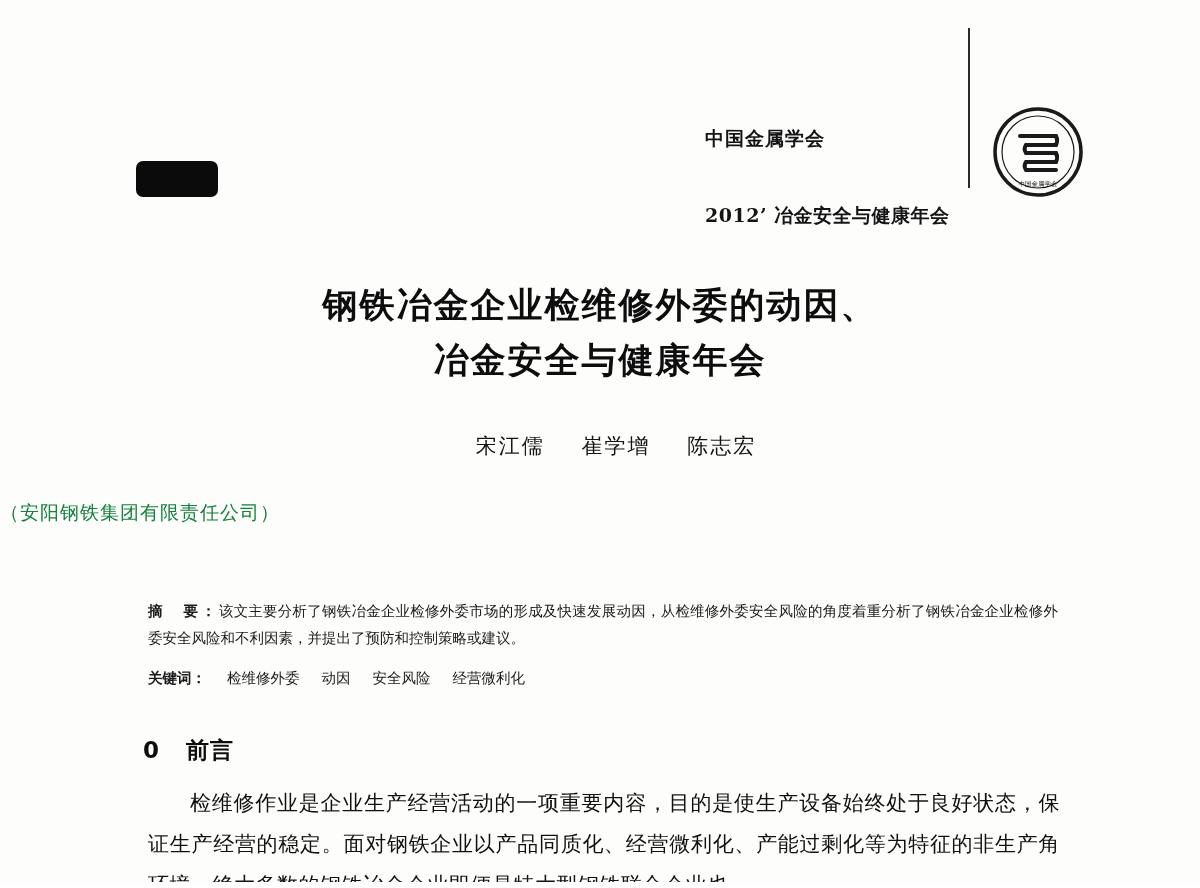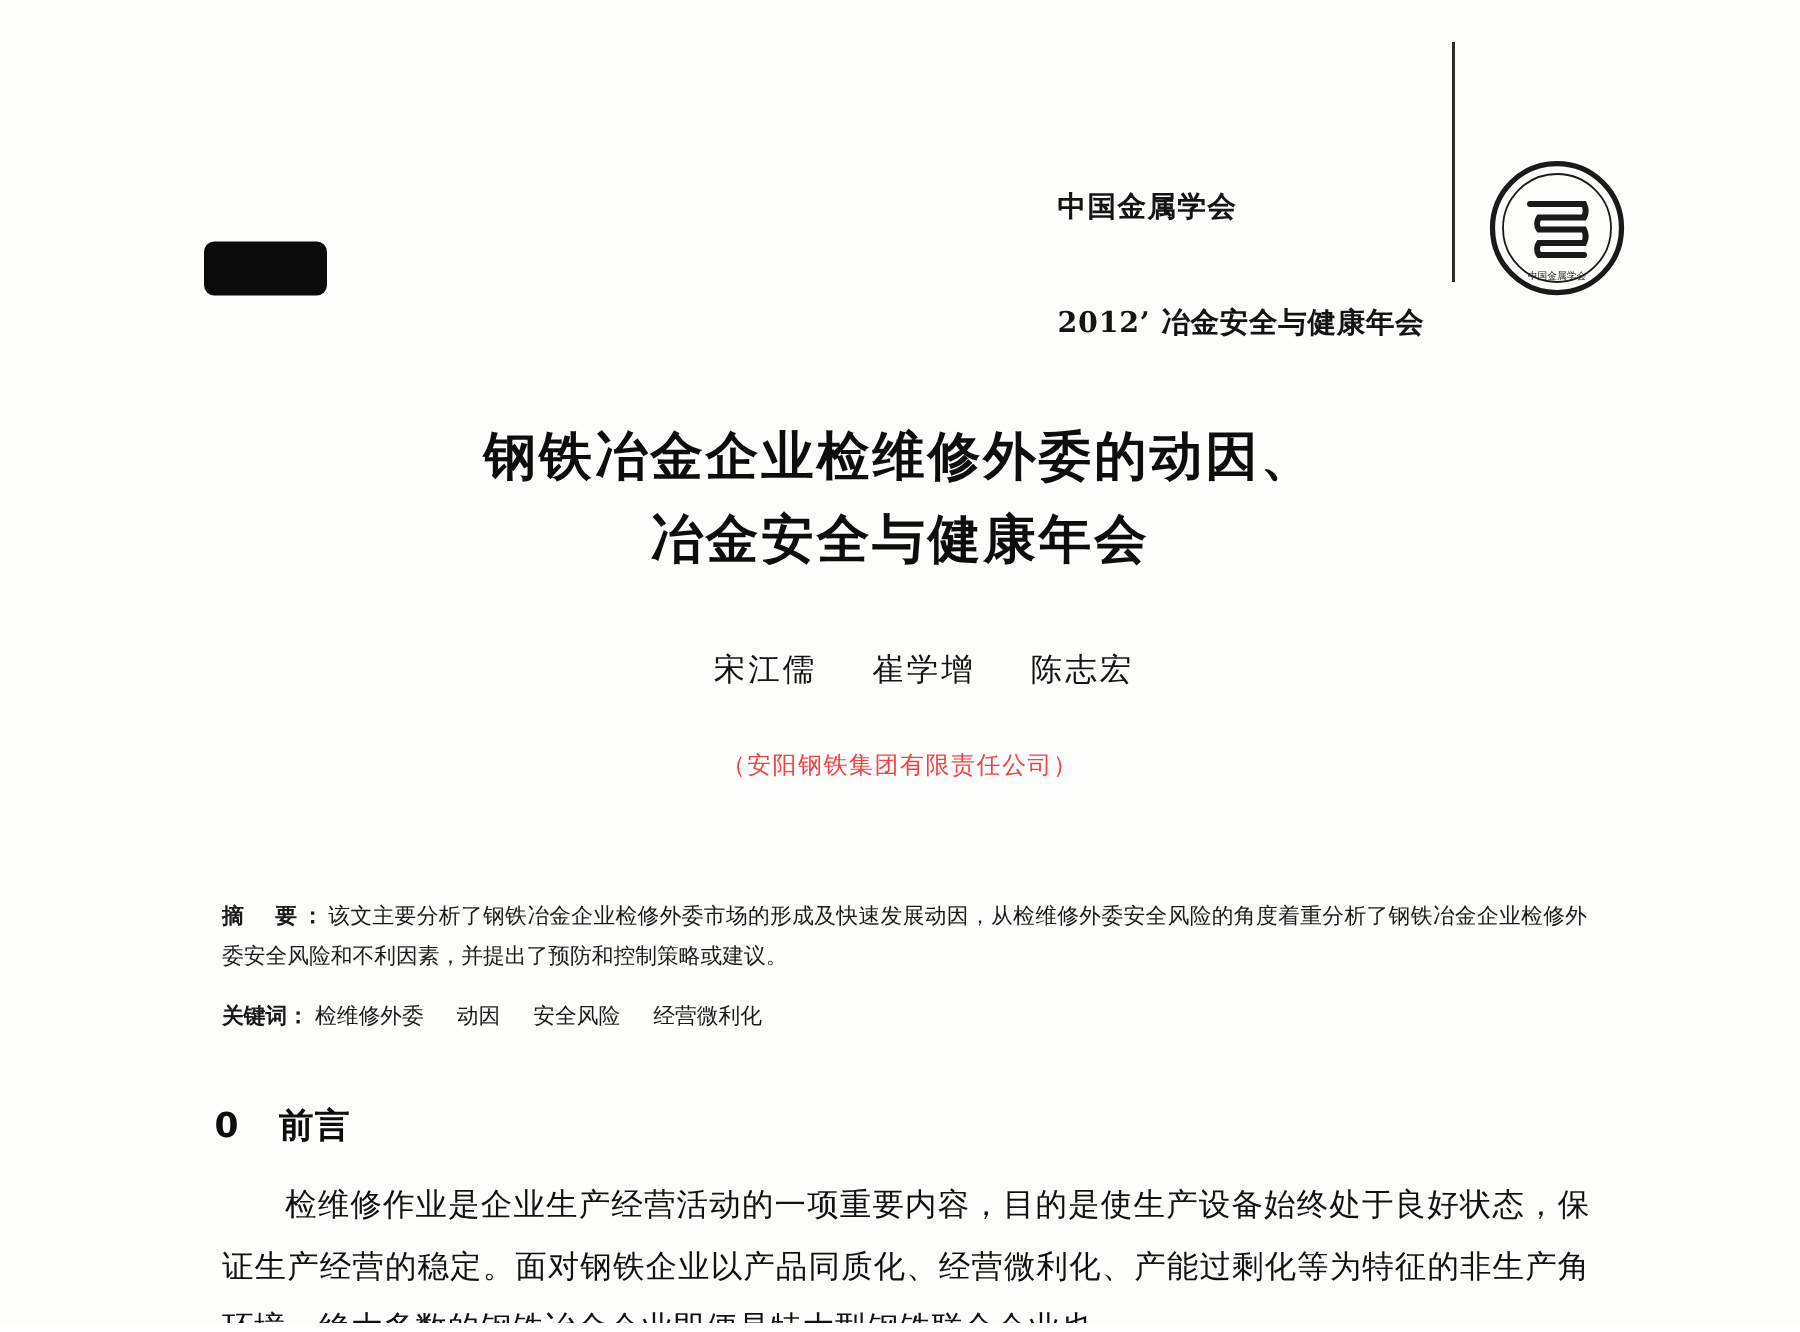--- a/index.html
+++ b/index.html
@@ -100,25 +100,25 @@
     letter-spacing: 2px;
     color: #141414;
   }
   .authors span { margin: 0 14px; }
 
   .affiliation {
     position: absolute;
     top: 500px;
     left: 0;
     width: 100%;
-    text-align: center;
-    font-family: "DejaVu Serif", "Liberation Serif", serif;
-    font-size: 16px;
+    text-align: left;
+    font-family: "DejaVu Serif", "Liberation Serif", serif;
+    font-size: 19px;
     letter-spacing: 1px;
-    color: #ef4444;
+    color: #15803d;
   }
 
   
   .abstract {
     position: absolute;
     top: 598px;
     left: 148px;
     width: 910px;
     font-family: "DejaVu Serif", "Liberation Serif", serif;
     font-size: 14.5px;
@@ -134,21 +134,21 @@
   .keywords {
     position: absolute;
     top: 665px;
     left: 148px;
     width: 910px;
     font-family: "DejaVu Serif", "Liberation Serif", serif;
     font-size: 14.5px;
     line-height: 1.85;
     color: #1a1a1a;
   }
-  .keywords .lbl { font-weight: bold; margin-right: 4px; }
+  .keywords .lbl { font-weight: bold; margin-right: 21px; }
   .keywords .kw { margin-right: 22px; }
 
   
   .section-head {
     position: absolute;
     top: 735px;
     left: 143px;
     font-size: 23px;
     font-weight: bold;
     color: #0d0d0d;

